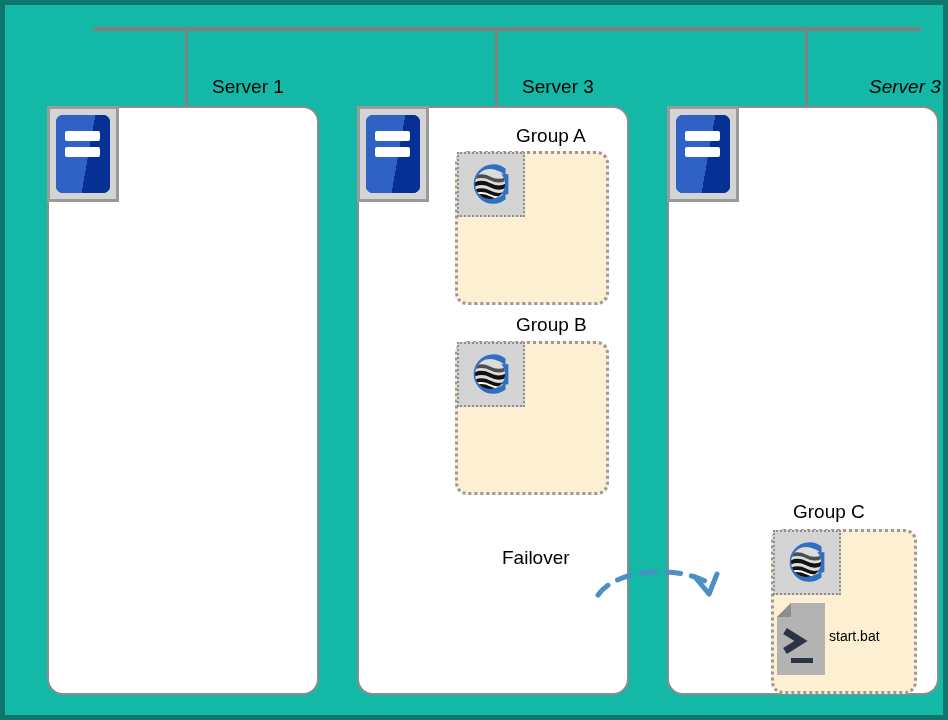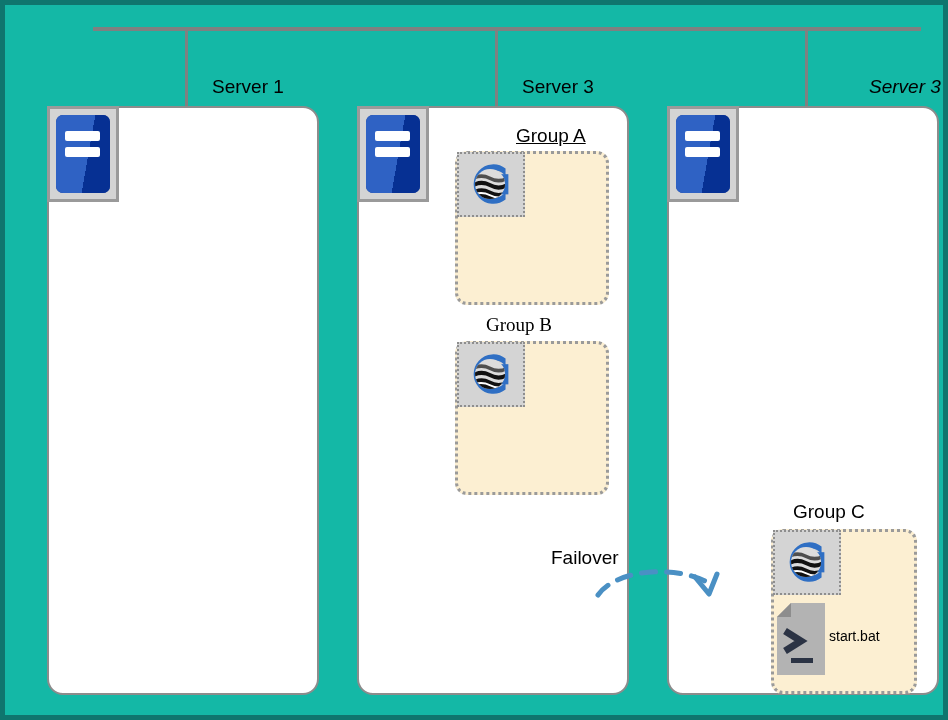--- a/index.html
+++ b/index.html
@@ -170,21 +170,21 @@
 
   <div class="server-box" style="left:352px; top:101px; width:272px; height:589px;"></div>
 
   <div class="server-icon" style="left:352px; top:101px;">
     <div class="chassis">
       <div class="bar bar-1"></div>
       <div class="bar bar-2"></div>
     </div>
   </div>
 
-  <div class="group-label" style="left:511px; top:121px;text-decoration:underline;">Group A</div>
+  <div class="group-label" style="left:511px; top:121px;">Group A</div>
 
   <div class="group-box" style="left:450px; top:146px; width:154px; height:154px;"></div>
 
   <div class="app-icon" style="left:452px; top:147px;">
     <svg viewBox="0 0 68 65" xmlns="http://www.w3.org/2000/svg">
       <defs>
         <clipPath id="globeClipA">
             <circle cx="33" cy="32" r="16"></circle>
           </clipPath>
       </defs>
@@ -193,21 +193,21 @@
       <circle cx="33" cy="32" r="16" fill="#dcdcdc"></circle>
       <g clip-path="url(#globeClipA)">
         <path d="M15 24 q9 -5 18 0 q9 5 18 0 l0 4 q-9 5 -18 0 q-9 -5 -18 0 Z" fill="#4f4f4f"></path>
         <path d="M15 31 q9 -5 18 0 q9 5 18 0 l0 4.5 q-9 5 -18 0 q-9 -5 -18 0 Z" fill="#111111"></path>
         <path d="M15 39 q9 -5 18 0 q9 5 18 0 l0 11 l-36 0 Z" fill="#111111"></path>
         <path d="M15 42.5 q9 -4 18 0.5 q9 4.5 18 0.5 l0 2 q-9 4 -18 -0.5 q-9 -4.5 -18 -0.5 Z" fill="#ffffff"></path>
       </g>
     </svg>
   </div>
 
-  <div class="group-label" style="left:481px; top:310px;font-family:Liberation Serif, serif;">Group B</div>
+  <div class="group-label" style="left:511px; top:310px;">Group B</div>
 
   <div class="group-box" style="left:450px; top:336px; width:154px; height:154px;"></div>
 
   <div class="app-icon" style="left:452px; top:337px;">
     <svg viewBox="0 0 68 65" xmlns="http://www.w3.org/2000/svg">
       <defs>
         <clipPath id="globeClipB">
             <circle cx="33" cy="32" r="16"></circle>
           </clipPath>
       </defs>
@@ -261,21 +261,21 @@
     <svg viewBox="0 0 48 72" xmlns="http://www.w3.org/2000/svg">
       <path d="M14 0 L48 0 L48 72 L0 72 L0 14 Z" fill="#b3b3b3"></path>
       <path d="M14 0 L14 14 L0 14 Z" fill="#8d8d8d"></path>
       <path d="M8 28 L24 38 L8 48" fill="none" stroke="#2b3344" stroke-width="7" stroke-linecap="butt" stroke-linejoin="miter"></path>
       <rect x="14" y="55" width="22" height="5" fill="#2b3344"></rect>
     </svg>
   </div>
 
   <div class="bat-label" style="left:824px; top:624px;">start.bat</div>
 
-  <div class="failover-label" style="left:546px; top:543px;">Failover</div>
+  <div class="failover-label" style="left:497px; top:543px;">Failover</div>
 
   <div class="failover-arrow">
     <svg viewBox="0 0 140 55" xmlns="http://www.w3.org/2000/svg">
       <path d="M8 42 C 28 14, 92 12, 122 32" fill="none" stroke="#4a90c4" stroke-width="5" stroke-linecap="round" stroke-dasharray="14 11"></path>
       <path d="M105 24 L119 41 L127 21" fill="none" stroke="#4a90c4" stroke-width="5" stroke-linecap="round" stroke-linejoin="round"></path>
     </svg>
   </div>
 
 </div>
 

